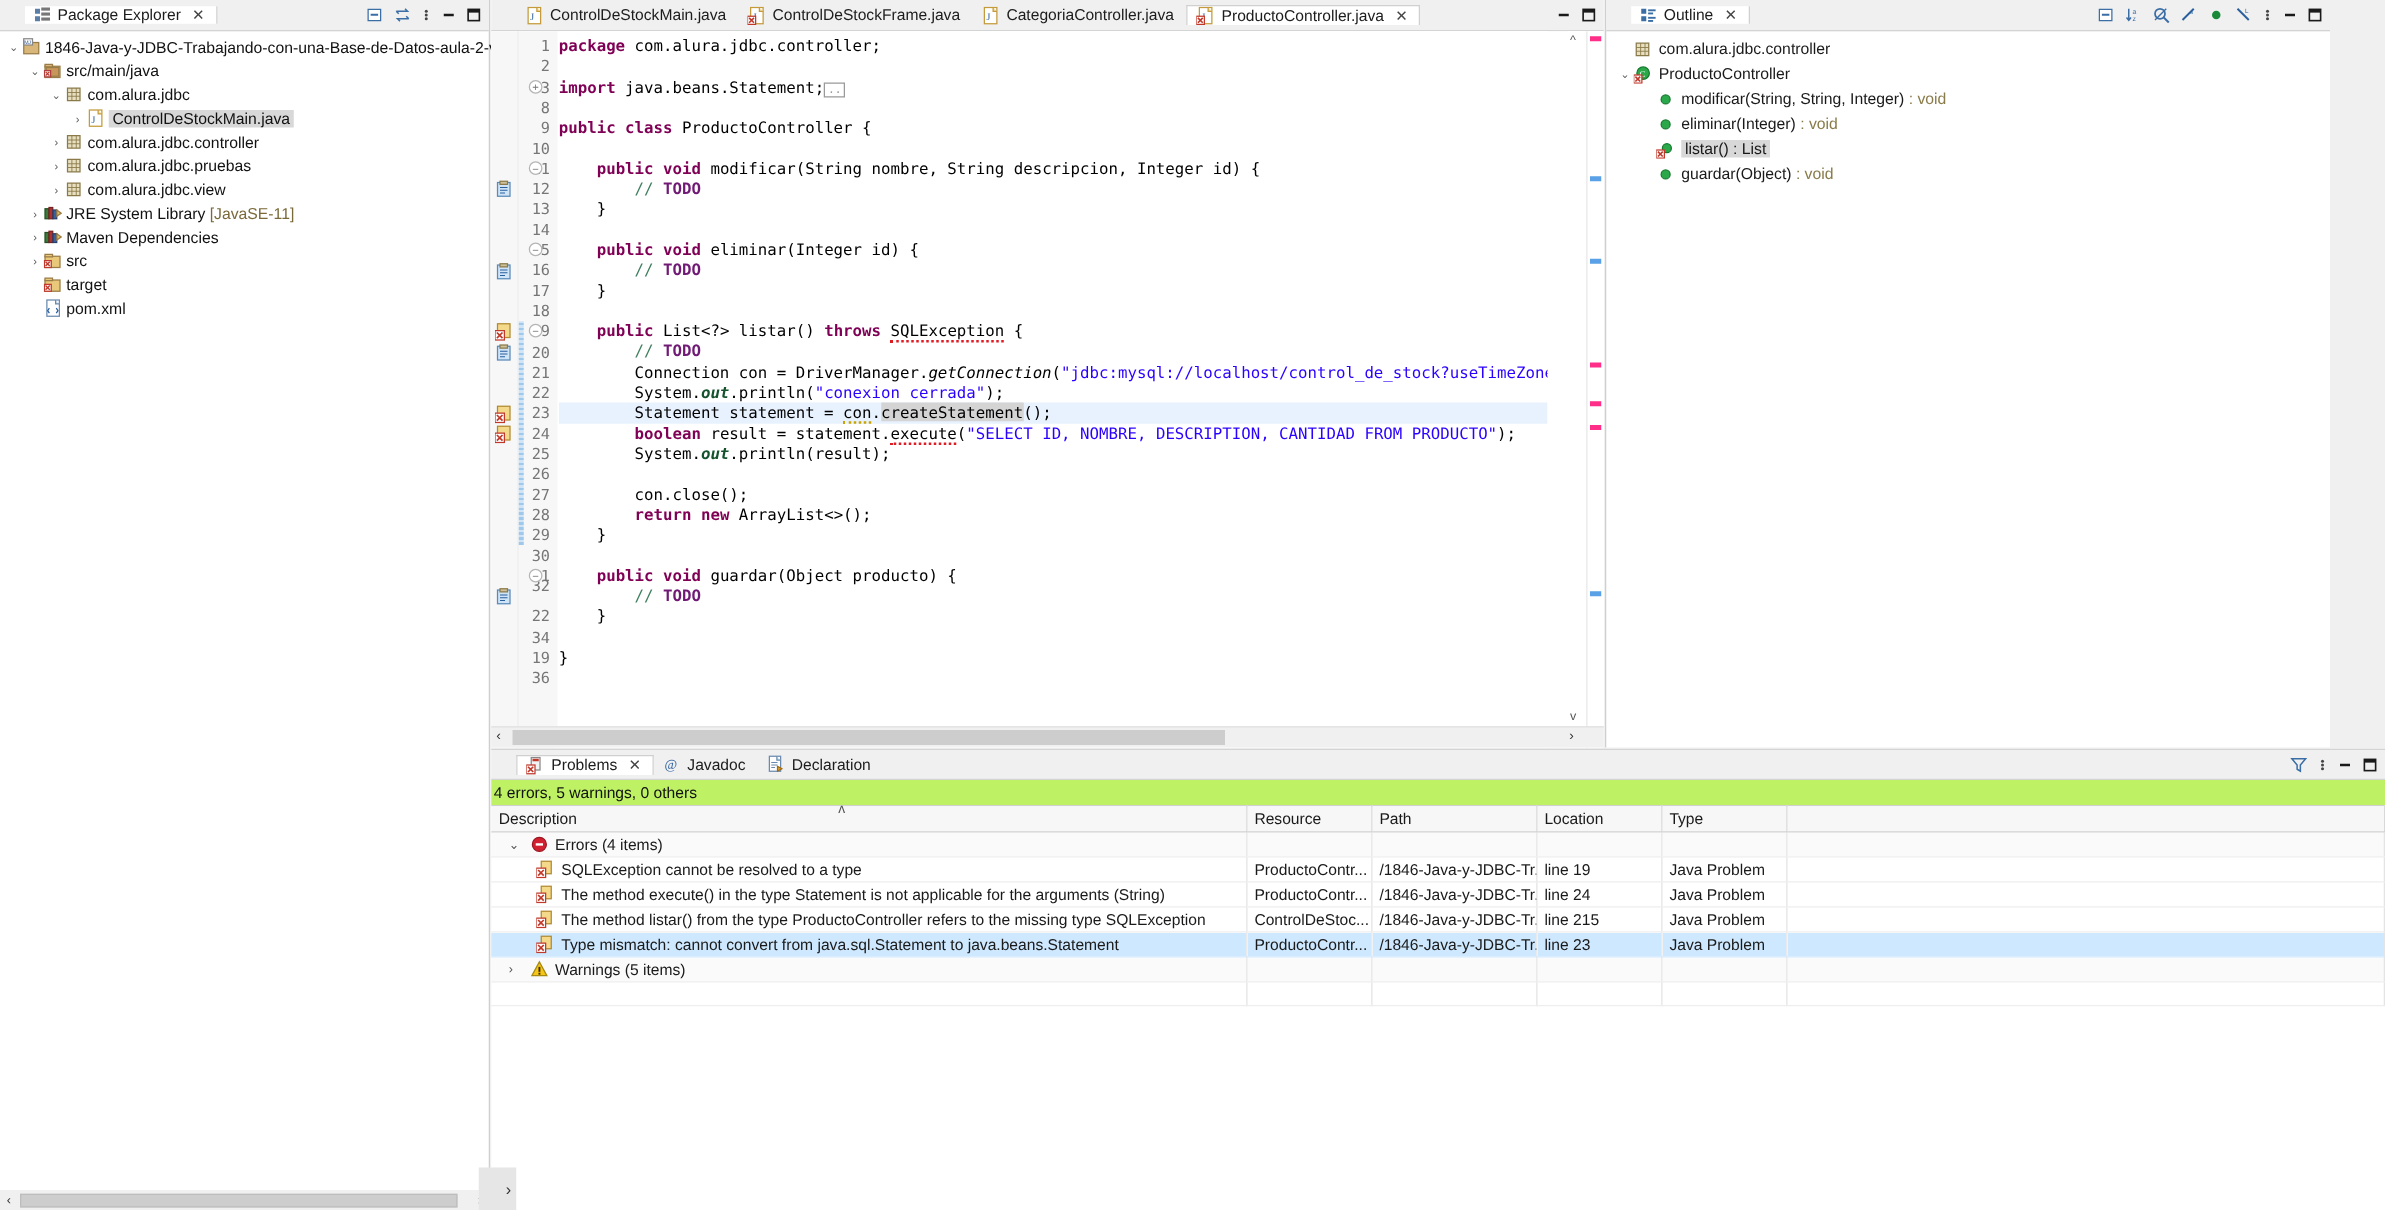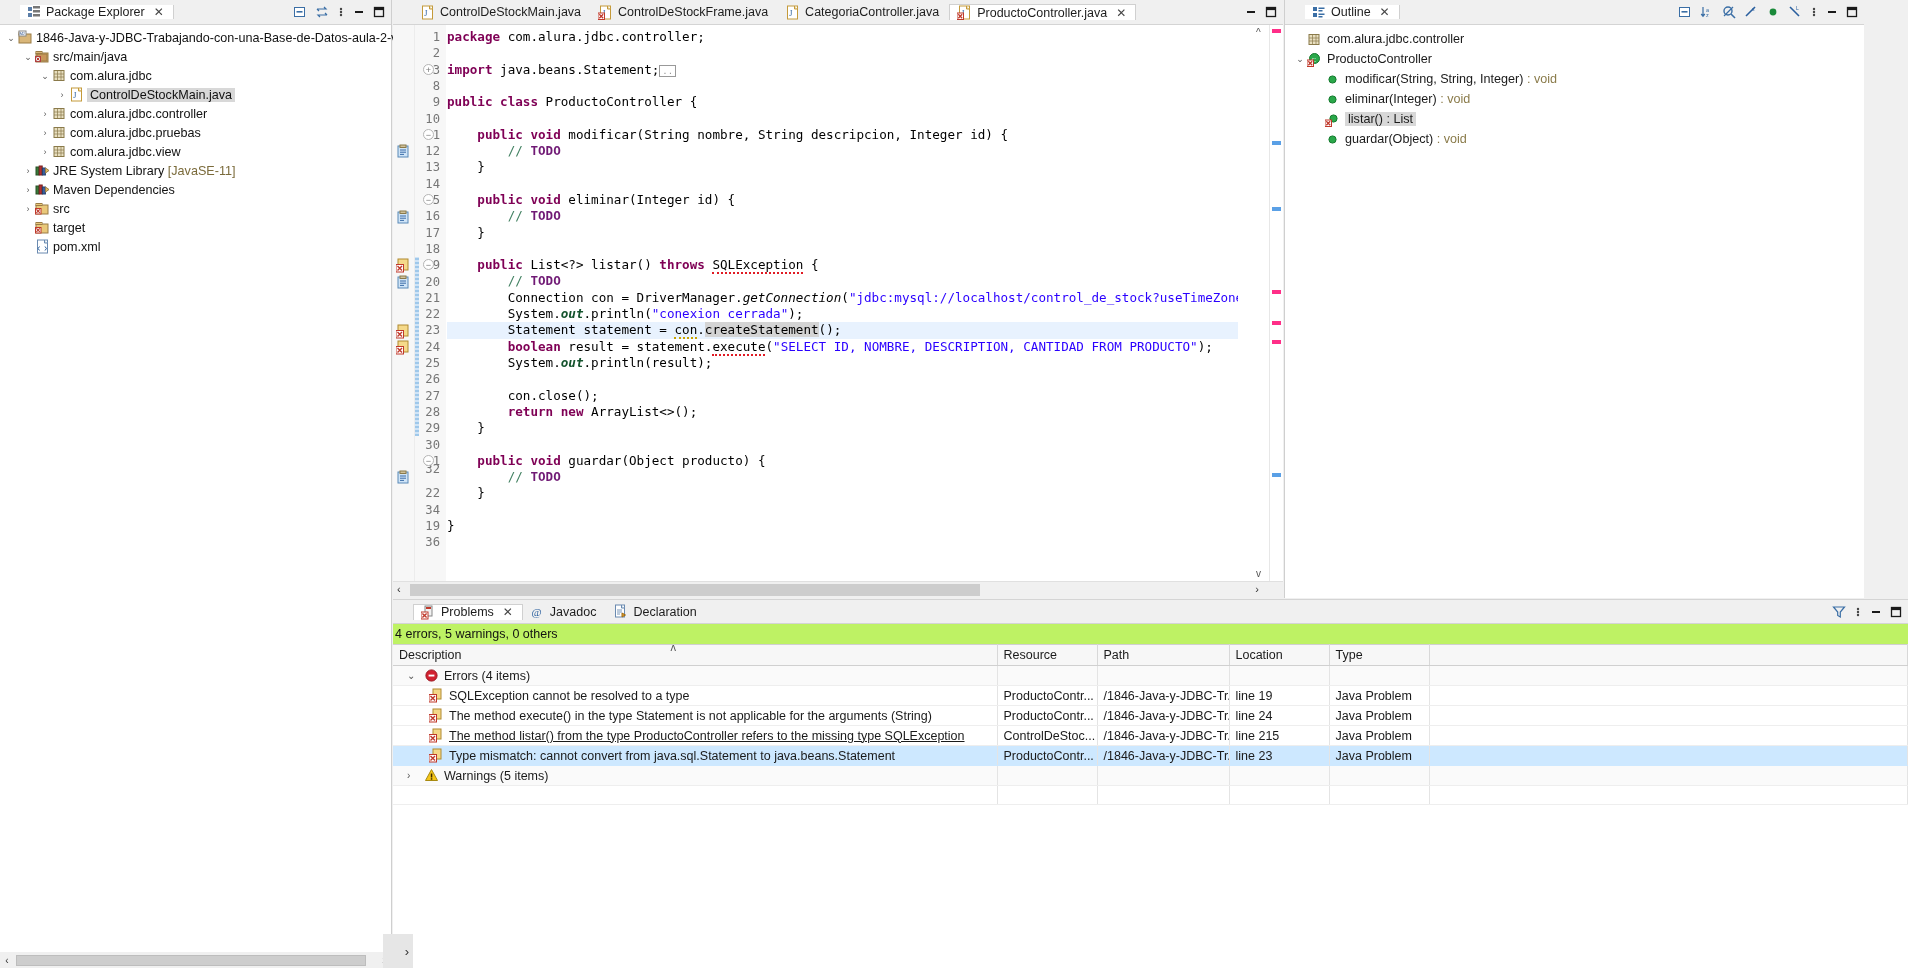--- a/index.html
+++ b/index.html
@@ -736,21 +736,21 @@
               </div>
             </td>
             <td>ProductoContr...</td>
             <td>/1846-Java-y-JDBC-Tr...</td>
             <td>line 24</td>
             <td>Java Problem</td>
             <td>&nbsp;</td>
           </tr>
           <tr class="">
             <td>
-              <div class="cellflex" style="padding-left:30px;text-decoration:underline;">
+              <div class="cellflex" style="padding-left:30px;">
                 <span class="ico">
                   <svg width="15" height="15" viewBox="0 0 15 15">
                     <rect x="4" y="1" width="8" height="10" fill="#f5d98a" stroke="#b08a30"></rect>
                     <rect x="0" y="6.5" width="7.5" height="7.5" fill="#fff" stroke="#c0392b"></rect>
                     <path d="M1.5 8l4.5 4.5 M6 8l-4.5 4.5" stroke="#c0392b" stroke-width="1.4"></path>
                   </svg>
                 </span>
                 <span>The method listar() from the type ProductoController refers to the missing type SQLException</span>
               </div>
             </td>

